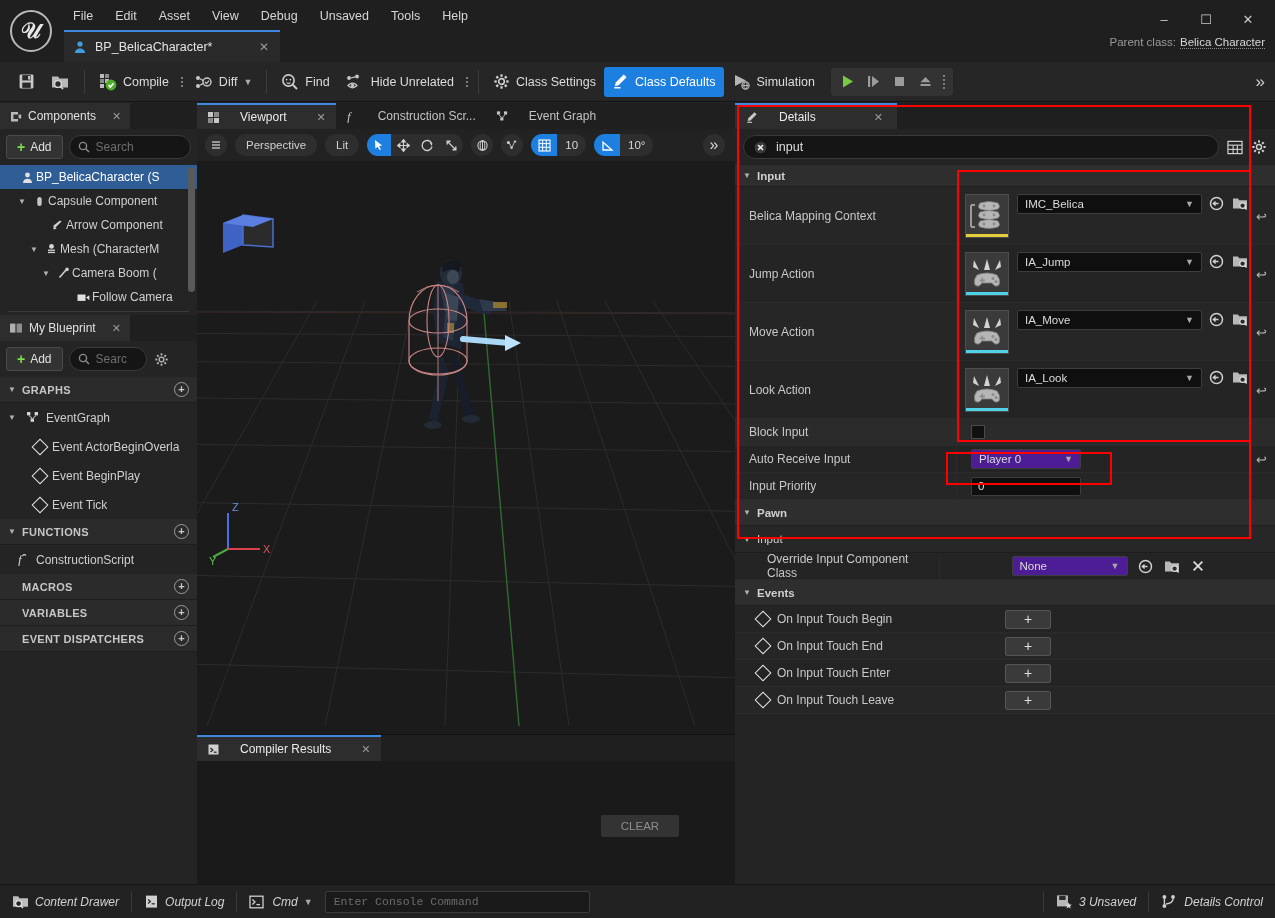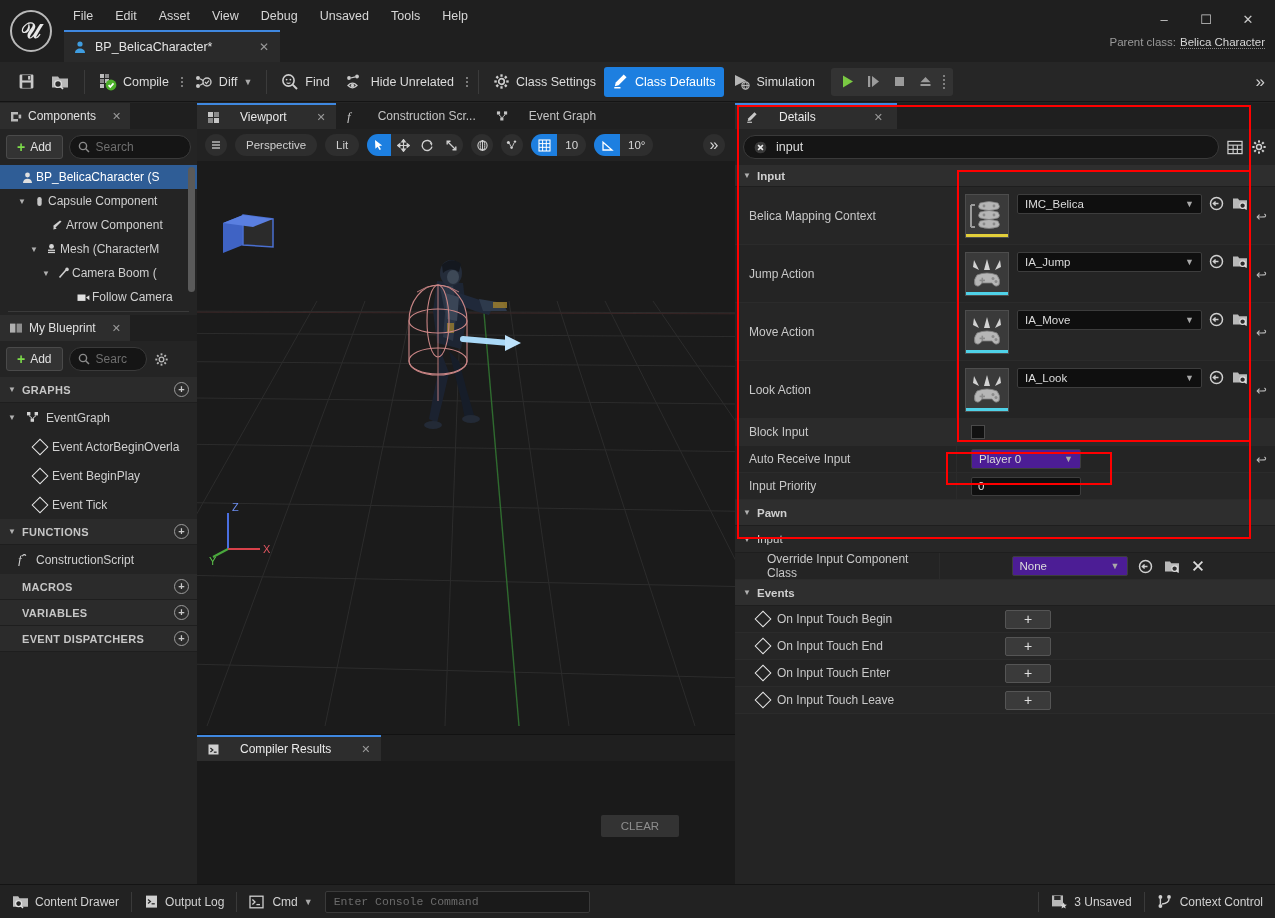--- a/index.html
+++ b/index.html
@@ -212,21 +212,21 @@
   .diamond { width:12px; height:12px; border:1.6px solid #e8e8e8; transform:rotate(45deg); display:inline-block; }
 
   
   .ann { position:absolute; border:2px solid #ff0000; pointer-events:none; z-index:50; }
 
   
   .statusbar {
     position:absolute; left:0; bottom:0; width:1275px; height:34px; background:#222;
     border-top:1px solid #141414; display:flex; align-items:center;
   }
-  .sb-btn { display:flex; align-items:center; gap:6px; padding:0 12px; height:34px; font-size:12px; color:#d2d2d2; }
+  .sb-btn { display:flex; align-items:center; gap:6px; padding:0 12px; height:34px; font-size:12px; color:#d2d2d2;font-style:italic; }
   .sb-sep { width:1px; height:20px; background:#3a3a3a; }
   .console {
     width:265px; height:22px; background:#1a1a1a; border:1px solid #3a3a3a; border-radius:2px;
     display:flex; align-items:center; padding:0 8px; font-size:11.5px; color:#6b6b6b;
     font-family:"Liberation Mono", monospace;
   }
   svg { display:block; }
 </style>
 </head>
 <body>
@@ -1242,17 +1242,17 @@
     </div>
     <div class="sb-sep"></div>
     <div class="sb-btn">
       <svg width="17" height="15" viewBox="0 0 17 15">
           <circle cx="3.4" cy="3" r="1.9" fill="#cfcfcf"></circle>
           <circle cx="3.4" cy="12" r="1.9" fill="#cfcfcf"></circle>
           <circle cx="12" cy="3" r="1.9" fill="#cfcfcf"></circle>
           <line x1="3.4" y1="4.8" x2="3.4" y2="10.2" stroke="#cfcfcf" stroke-width="1.4"></line>
           <path d="M12 5q0 4-7 5" stroke="#cfcfcf" stroke-width="1.4" fill="none"></path>
         </svg>
-      <span>Context Control</span>
+      <span>Details Control</span>
     </div>
   </div>
 
 </div>
 
 </body></html>

